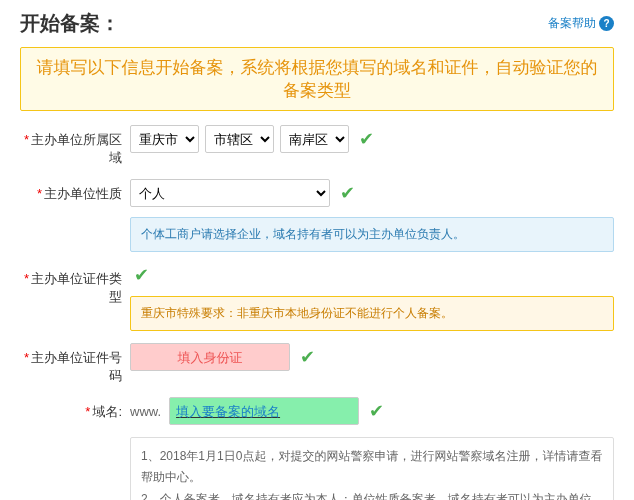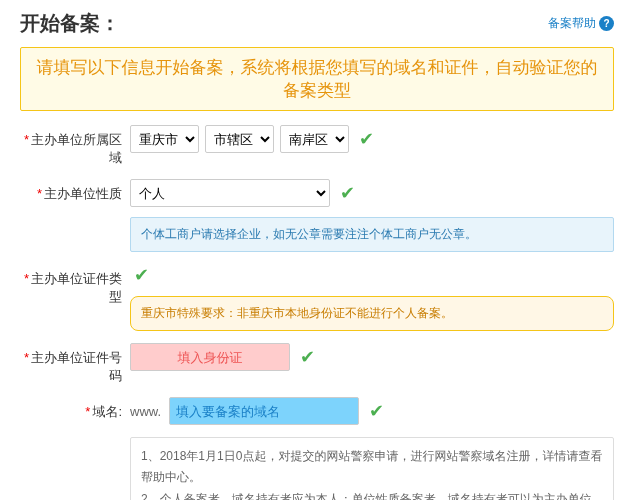--- a/index.html
+++ b/index.html
@@ -113,39 +113,40 @@
       margin-top: 4px;
       width: 100%;
       line-height: 1.6;
     }
     .warning-box {
       background: #fff7e6;
       border: 1px solid #f5c518;
       color: #c87d00;
       padding: 7px 10px;
       font-size: 12px;
-      border-radius: 8px;
+      border-radius: 2px;
       margin-top: 4px;
       width: 100%;
       line-height: 1.6;
     }
     .input-id {
       background: #ffcccc;
       border: 1px solid #e88;
       width: 160px;
     }
     .input-id::placeholder {
       color: #e55;
       text-align: center;
     }
     .input-domain {
-      background: #7dd3fc;
+      background: #86efac;
       border: 1px solid #aad4f0;
       width: 200px;
       color: #1a80c7;
+      text-decoration: underline;
     }
     .input-domain::placeholder {
       color: #1a80c7;
     }
     .domain-prefix {
       color: #666;
       margin-right: 2px;
     }
     .notes-box {
       background: #fff;
@@ -196,21 +197,21 @@
 
   <div class="form-group">
     <div class="form-label">
       <span class="required">*</span><span>主办单位性质</span>
     </div>
     <div class="form-content">
       <select style="width:200px;">
         <option>个人</option>
       </select>
       <span class="check-icon">✔</span>
-      <div class="info-box">个体工商户请选择企业，如无公章需要注注个体工商户无公章。</div>
+      <div class="info-box">个体工商户请选择企业，域名持有者可以为主办单位负责人。</div>
     </div>
   </div>
 
   <div class="form-group">
     <div class="form-label">
       <span class="required">*</span><span>主办单位证件类型</span>
     </div>
     <div class="form-content">
       <span class="check-icon">✔</span>
       <div class="warning-box">重庆市特殊要求：非重庆市本地身份证不能进行个人备案。</div>

